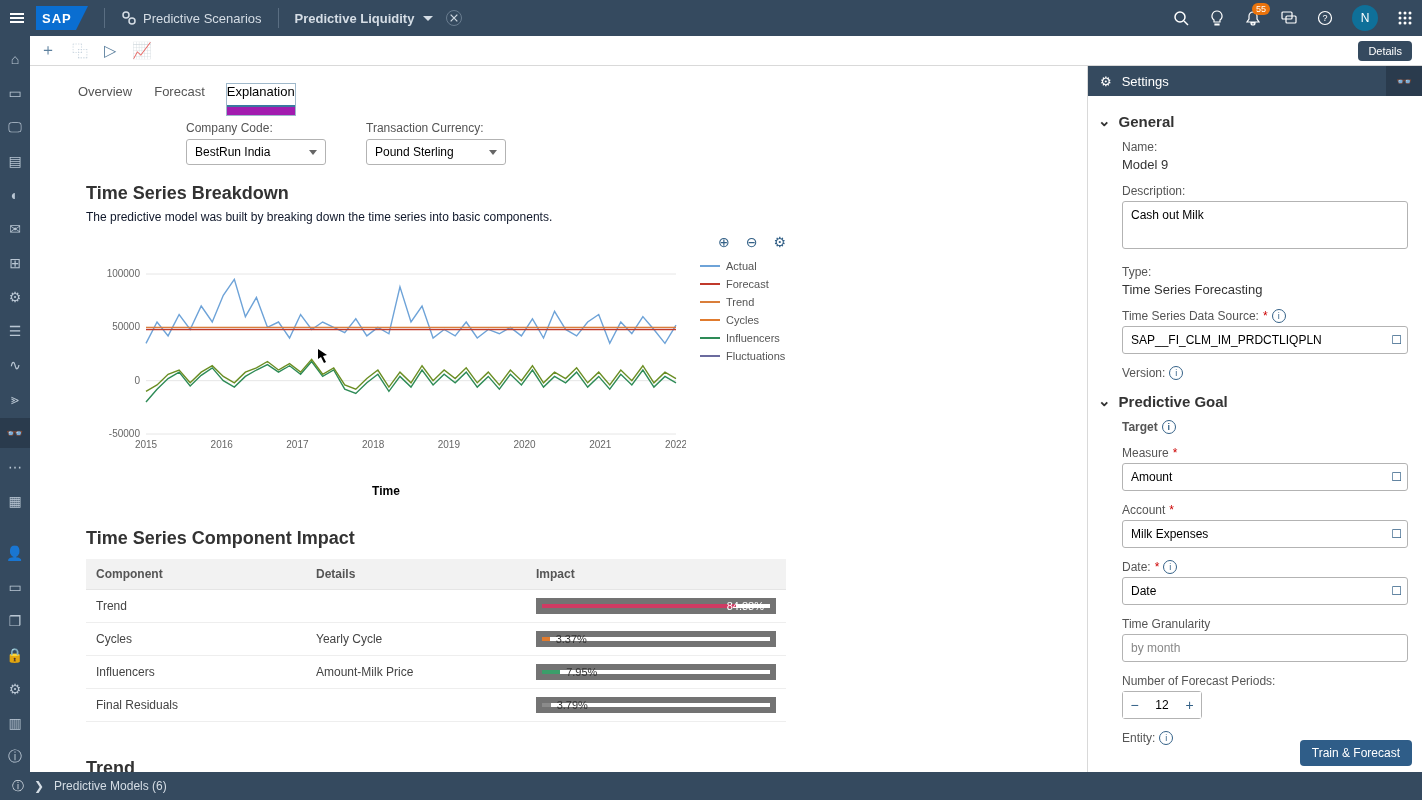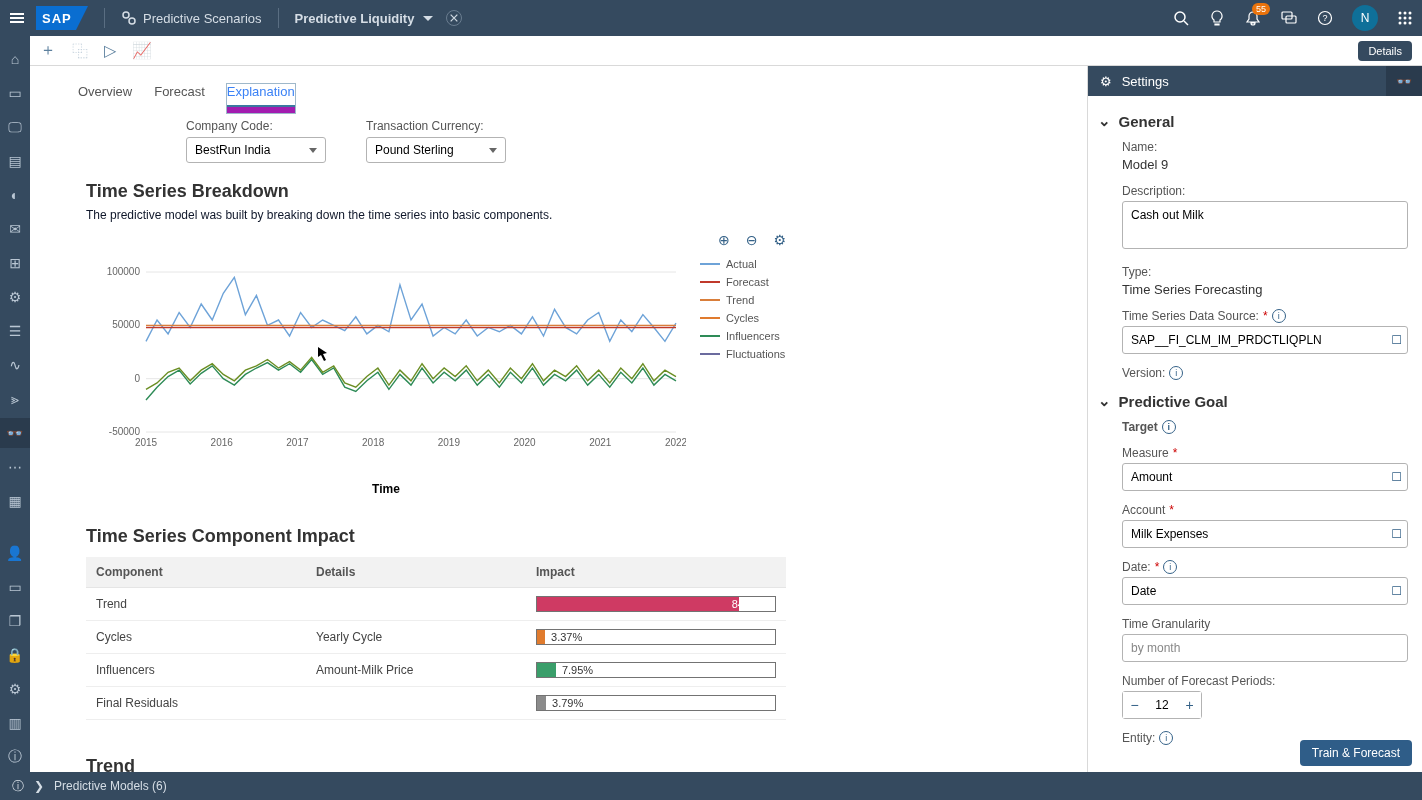--- a/index.html
+++ b/index.html
@@ -48,21 +48,21 @@
   }
   .toolbar .tb-btn { cursor:pointer; opacity:0.8;}
   .toolbar .details-btn {
     margin-left:auto; background:#354a5f; color:#fff; font-size:11px;
     padding:4px 10px; border-radius:4px; cursor:pointer;
   }
   .tabs {
     display:flex; gap:22px; padding:10px 24px 0 24px; font-size:13px; color:#555;
   }
   .tabs .tab { padding-bottom:8px; cursor:pointer;}
-  .tabs .tab.active { color:#3b82f6; border-bottom:6px solid #a21caf; box-shadow: inset 0 -2px 0 #3b78a0; outline:1px solid #9fb8ca;}
+  .tabs .tab.active { color:#000000; border-bottom:8px solid #a21caf; box-shadow: inset 0 -2px 0 #3b78a0; outline:1px solid #9fb8ca;}
   
   .content-split { flex:1; display:flex; min-height:0;}
   .content-left {
     flex:1; overflow-y:auto; padding:8px 36px 20px 36px;
   }
   .filters { display:flex; gap:40px; margin:6px 0 18px 120px;}
   .field-label { font-size:12px; color:#555; margin-bottom:4px; display:block;}
   .select {
     border:1px solid #b3b3b3; border-radius:3px; padding:5px 28px 5px 8px; font-size:12px;
     min-width:140px; background:#fff; position:relative; cursor:pointer;
@@ -83,21 +83,21 @@
   .legend-item { display:flex; align-items:center; gap:6px;}
   .legend-swatch { width:20px; height:2px; position:relative;}
   .legend-swatch::before { content:""; position:absolute; left:50%; top:50%; width:6px; height:6px; border-radius:50%; transform:translate(-50%,-50%);}
   .xaxis-label { text-align:center; font-size:12px; font-weight:600; margin-top:6px;}
   
   
   .impact-table { width:100%; border-collapse:collapse; margin-top:10px; font-size:12px;}
   .impact-table th { text-align:left; background:#f2f2f2; padding:8px 10px; color:#555; font-weight:600; border-bottom:1px solid #e5e5e5;}
   .impact-table td { padding:8px 10px; border-bottom:1px solid #eee; color:#444;}
   .impact-bar-cell { width:260px;}
-  .impact-bar { height:16px; border:1px solid #737373; position:relative; display:flex; align-items:center;}
+  .impact-bar { height:16px; border:6px solid #737373; position:relative; display:flex; align-items:center;}
   .impact-fill { height:100%; }
   .impact-label { font-size:11px; color:#333; margin-left:6px;}
 
   
   .settings-panel {
     width:335px; border-left:1px solid #d9d9d9; display:flex; flex-direction:column; background:#fff; position:relative;
   }
   .settings-header {
     height:30px; background:#354a5f; color:#fff; display:flex; align-items:center; gap:10px;
     padding:0 12px; font-size:13px;

